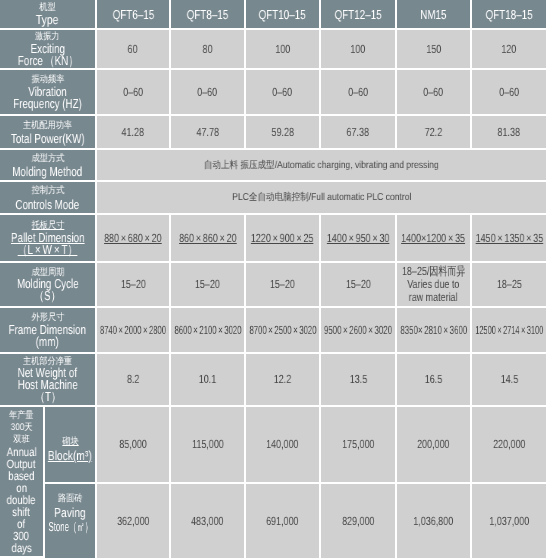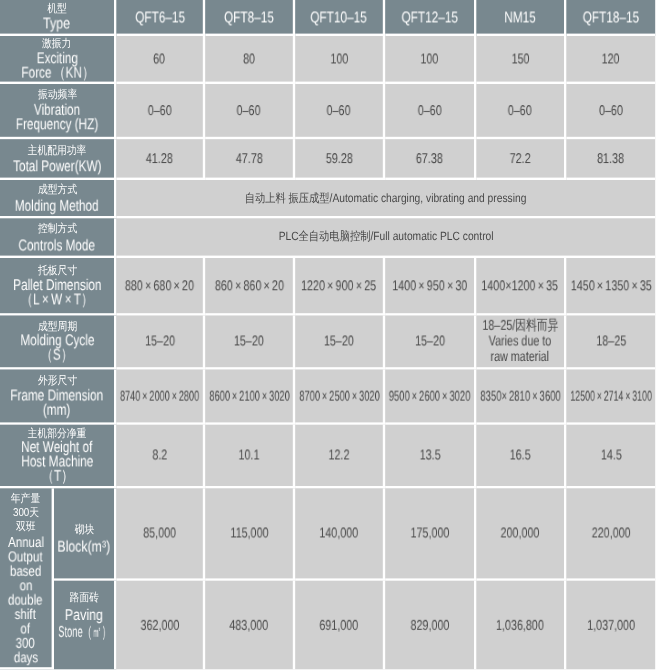--- a/index.html
+++ b/index.html
@@ -23,28 +23,28 @@
   tr.r2 .lbl .ln.en, tr.r3 .lbl .ln.en, tr.r4 .lbl .ln.en{line-height:13.5px;height:13.5px;}
   .hdr .ln.en{font-size:13px;line-height:14px;}
   .val .ln{font-size:11.8px;line-height:13px;}
   .val .ln.mg{font-size:10px;line-height:13px;}
   .ao-main .ln{line-height:12px;height:12px;}
   .ao-main .ln.cn{font-size:9.5px;}
   .ao-main .ln.en{font-size:12px;}
   .ao-sub .ln.cn{line-height:15px;height:15px;}
   .ao-sub .ln.en{line-height:13.5px;height:13.5px;}
   tr.ao1 .ao-sub .cw{margin-bottom:18px;}
-  tr.ao0 .ao-sub .cw{margin-top:7px;}
+  tr.ao0 .ao-sub .cw{margin-top:7px;text-decoration:underline;}
   tr.r-head td{height:28px;}
   tr.r0 td{height:38px;}
   tr.r1 td{height:44px;}
   tr.r2 td{height:32px;}
   tr.r3 td{height:30px;}
   tr.r4 td{height:31px;}
-  tr.r5 td{height:46px;}
+  tr.r5 td{height:46px;text-decoration:underline;}
   tr.r6 td{height:43px;}
   tr.r7 td{height:44px;}
   tr.r8 td{height:51px;}
   tr.ao0 td{height:75px;}
   tr.ao1 td{height:74px;}
 </style>
 </head>
 <body>
 
 <table id="spec-table">

